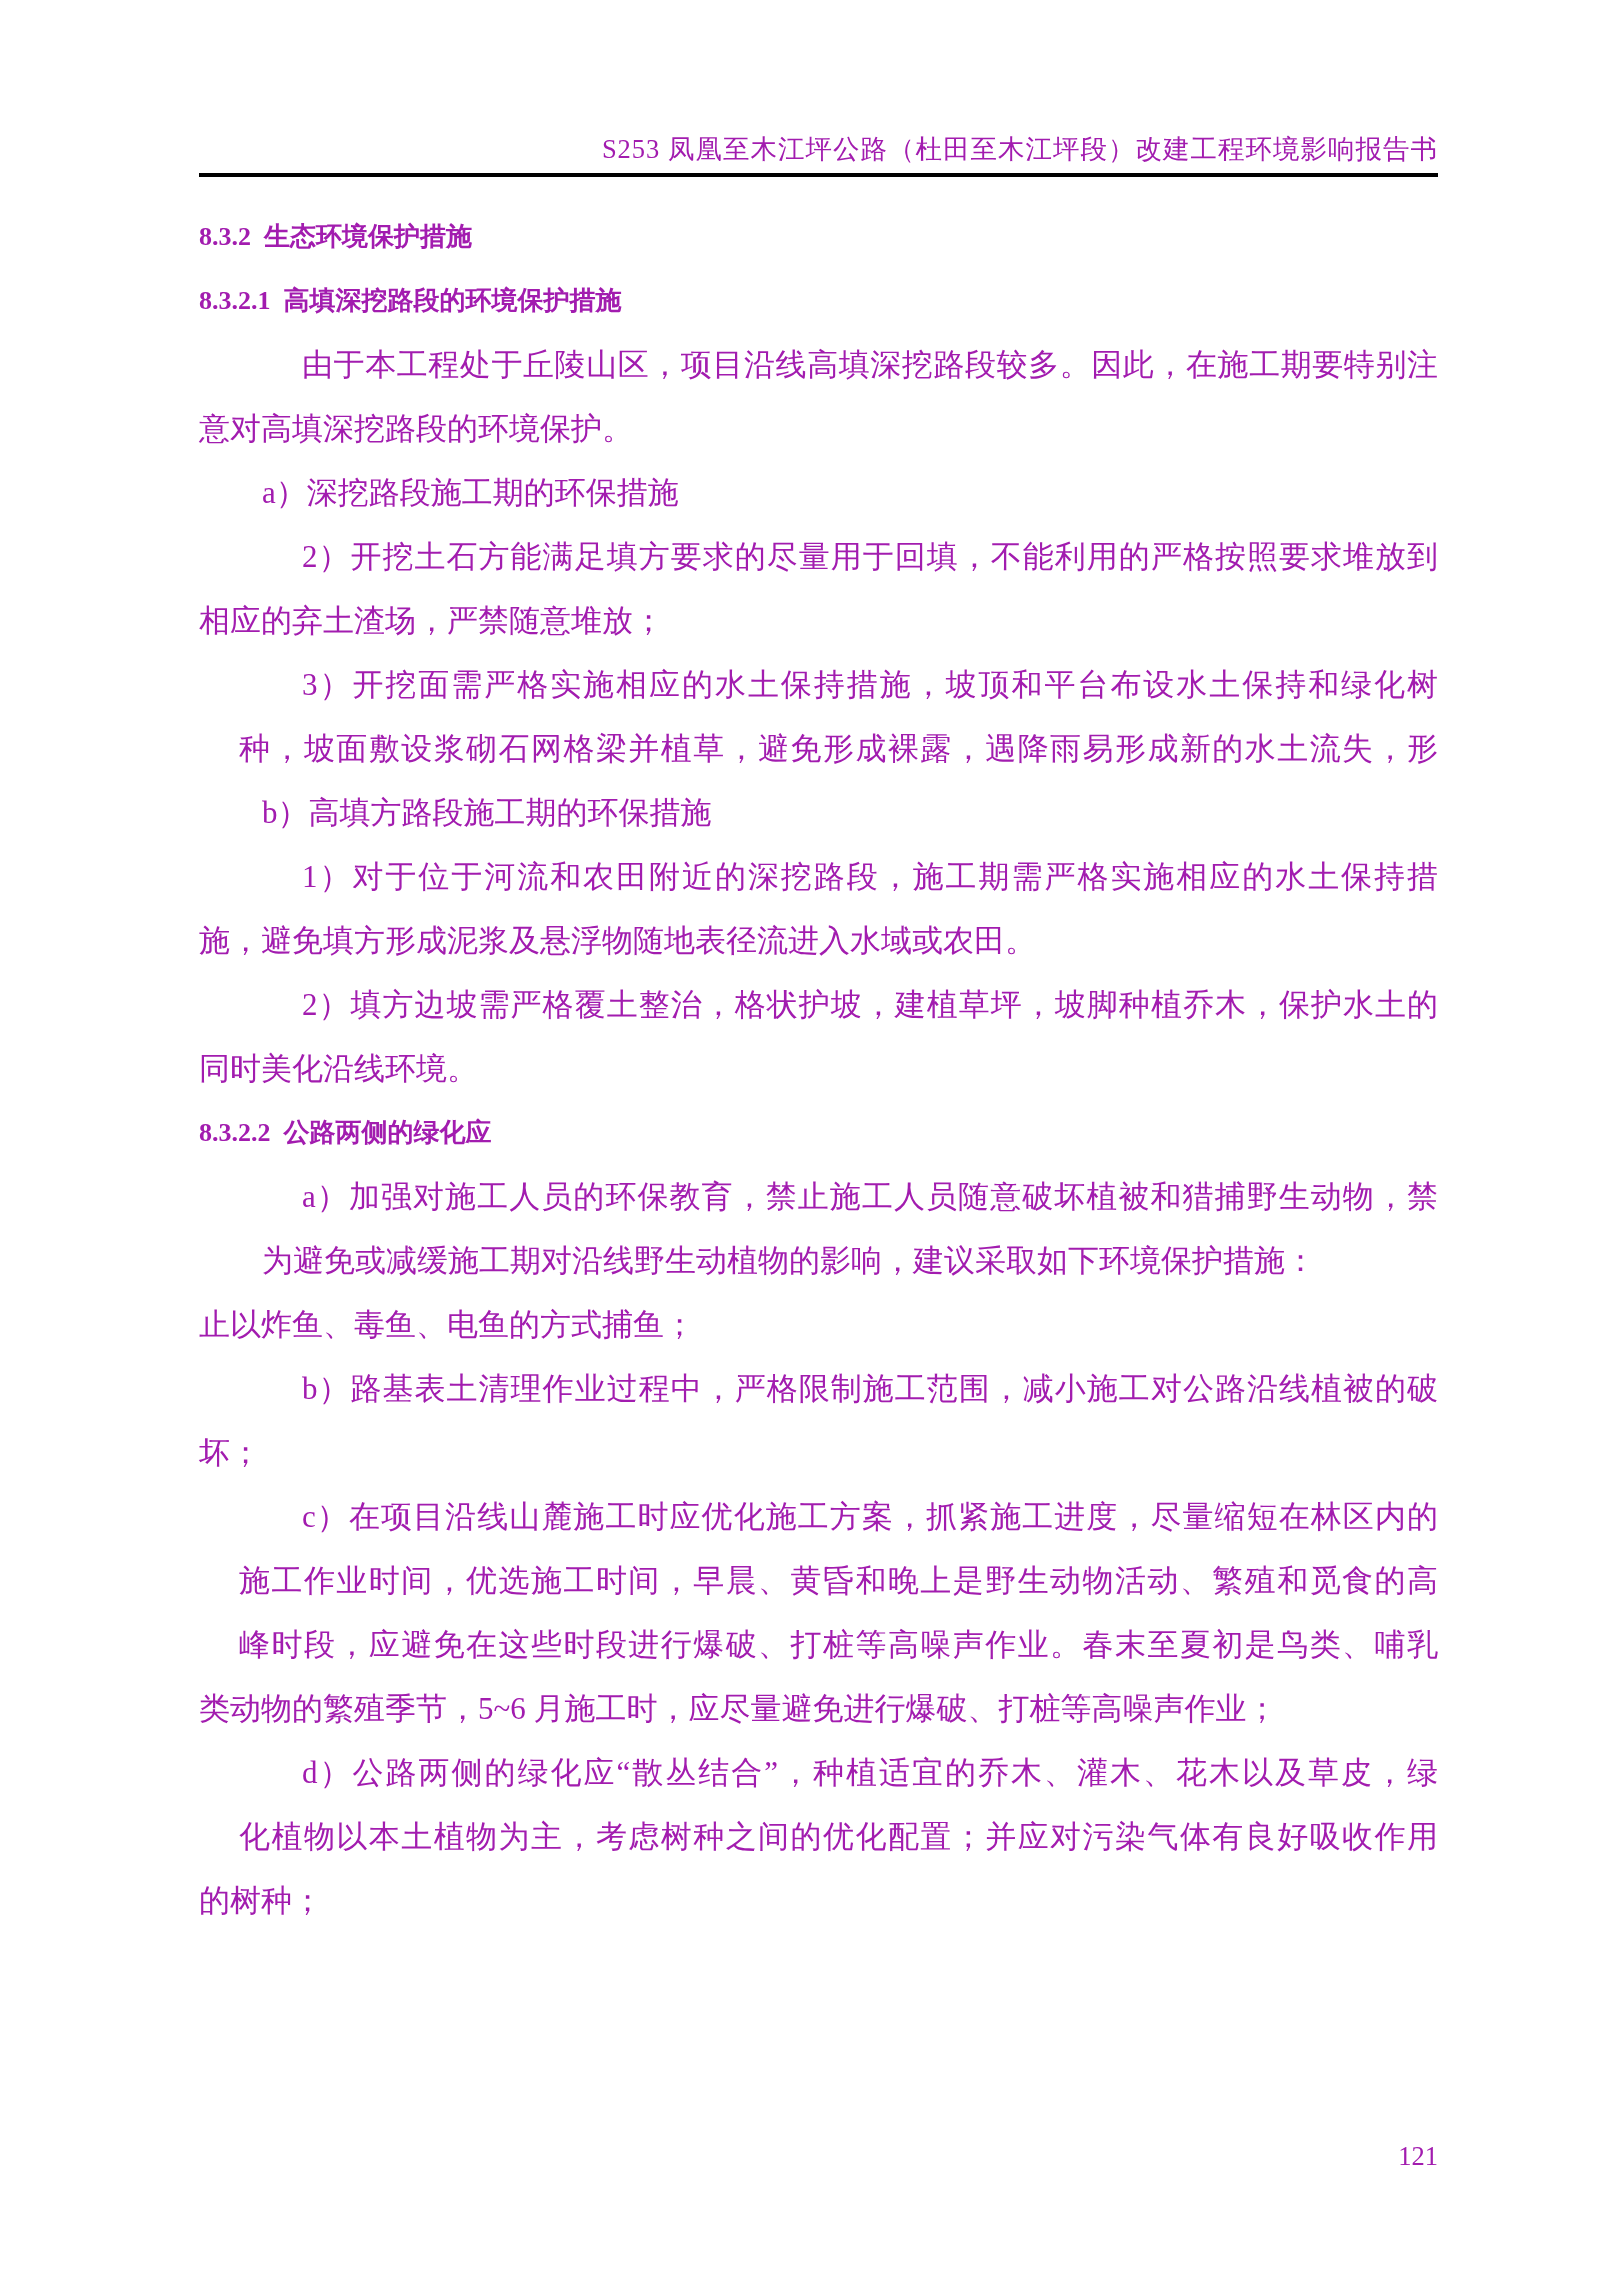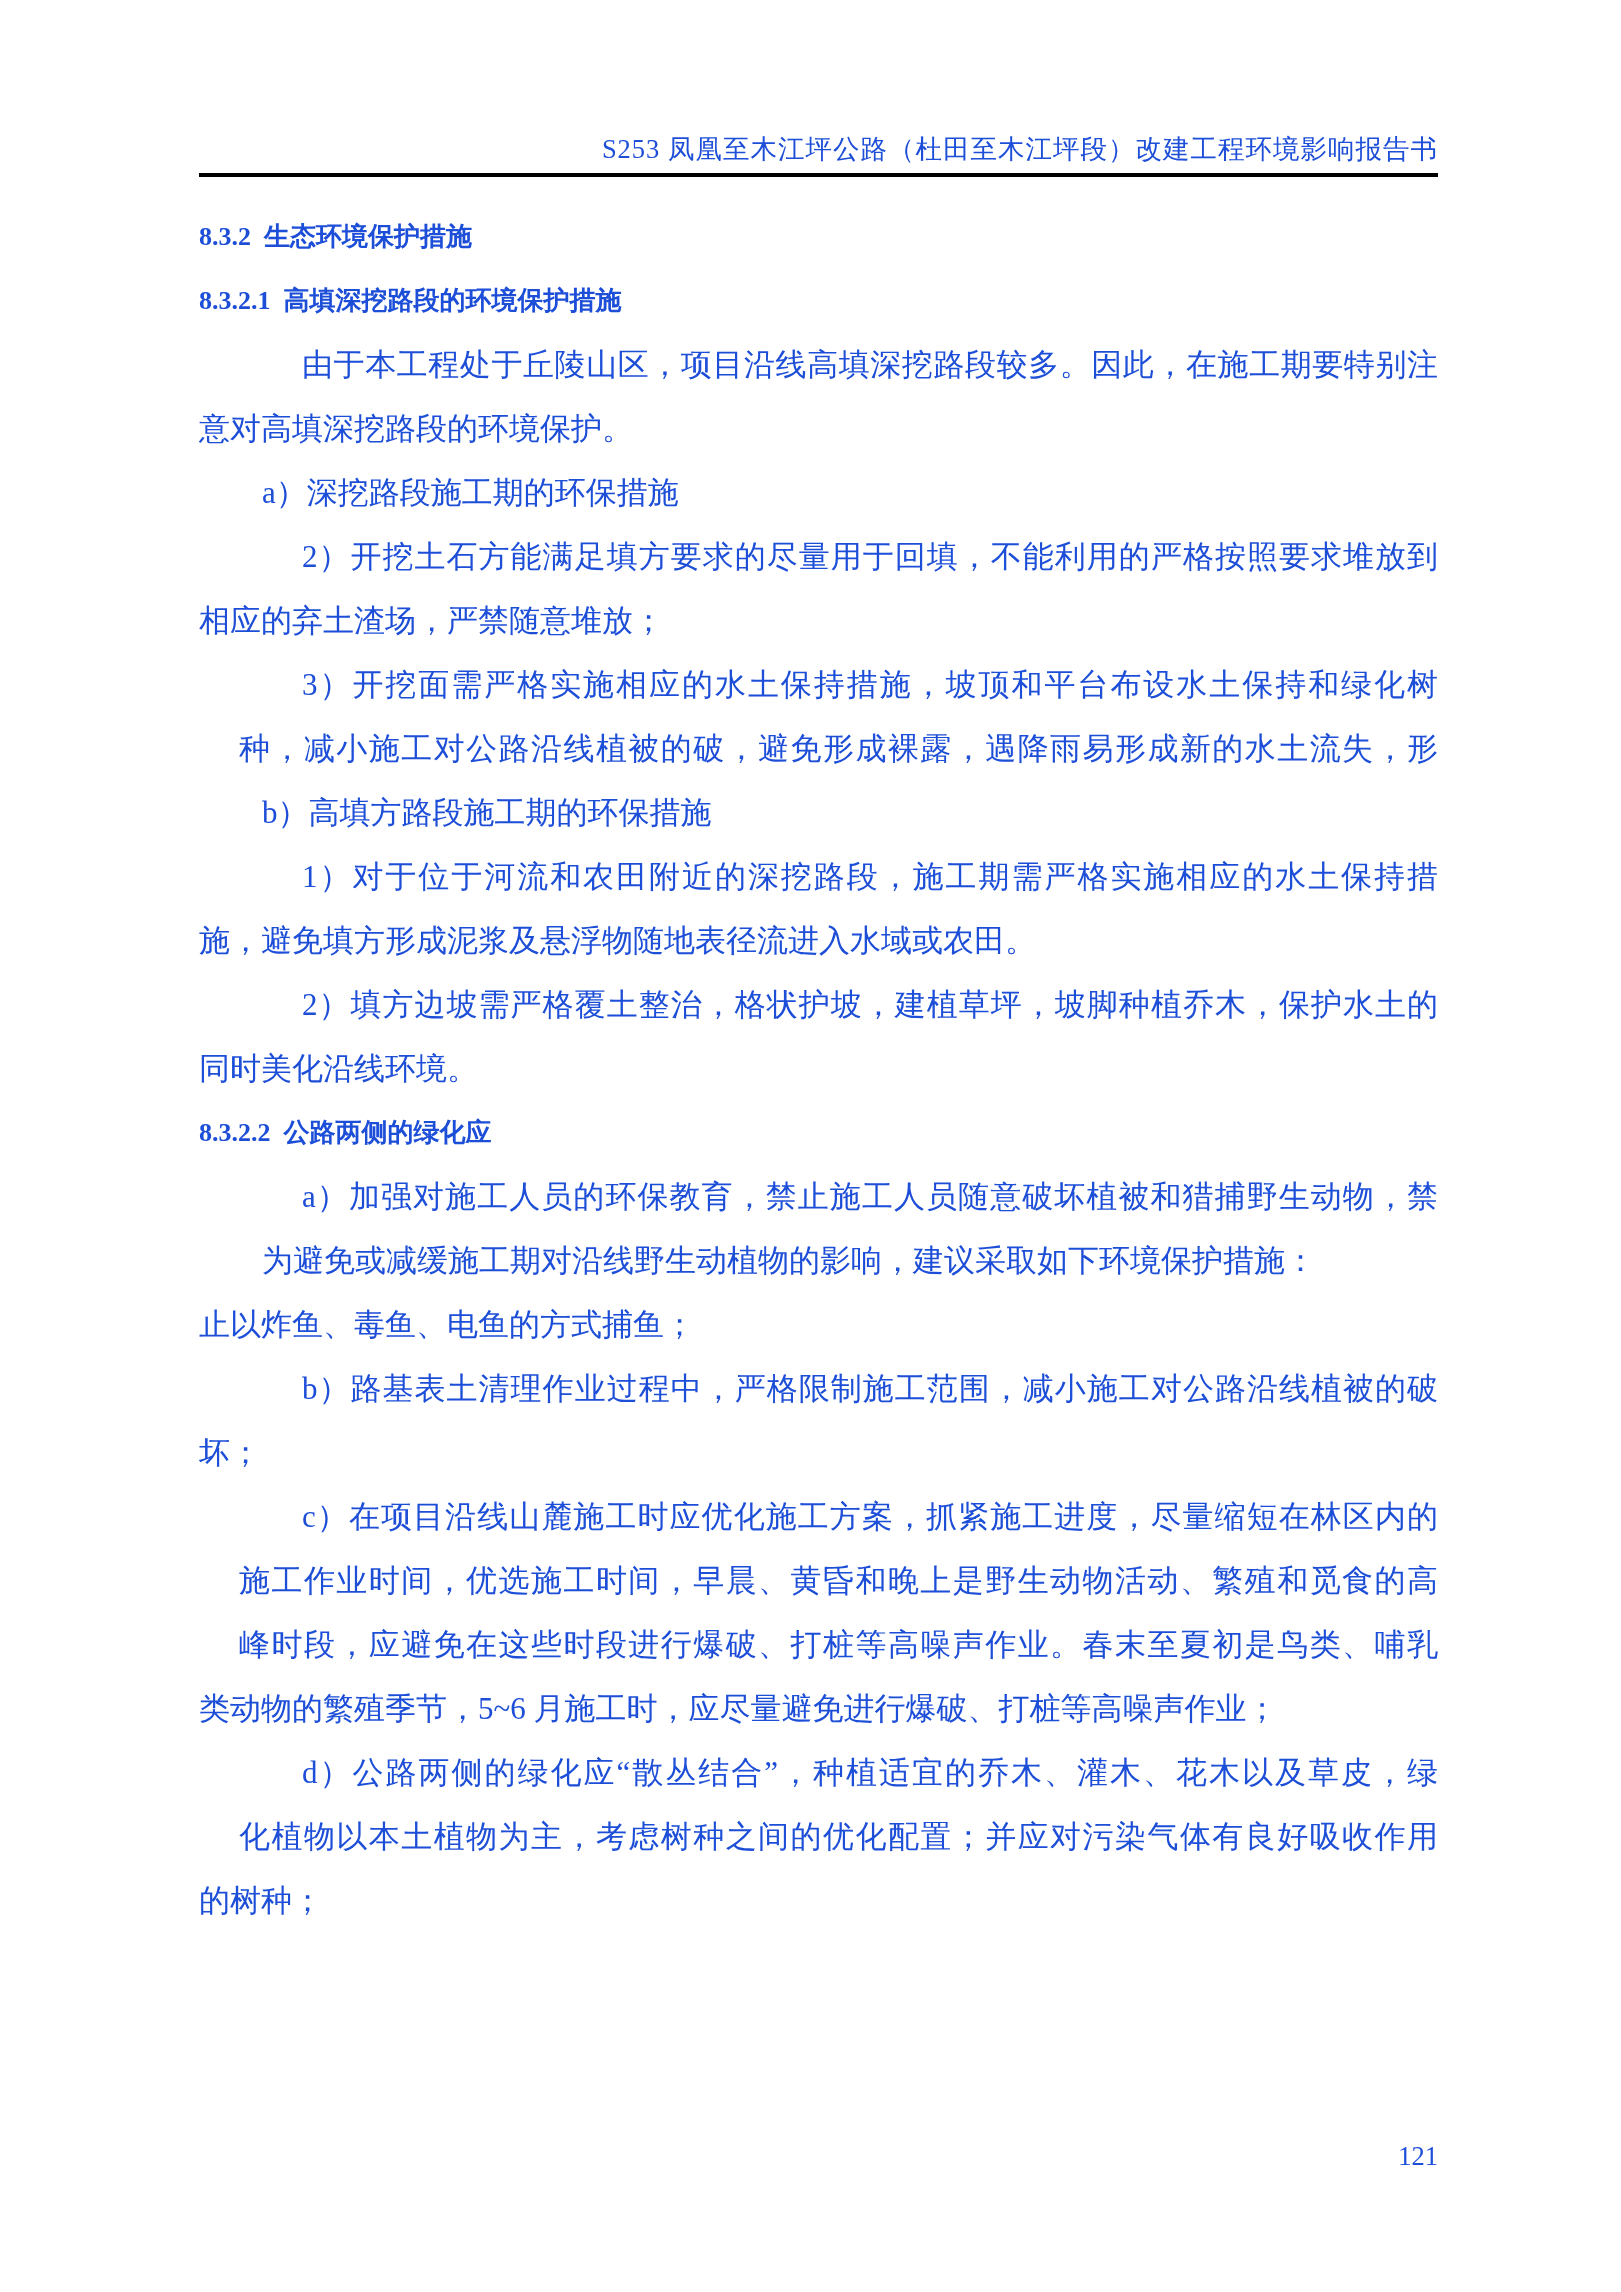--- a/index.html
+++ b/index.html
@@ -8,21 +8,21 @@
     background: #ffffff;
   }
   .page {
     position: relative;
     width: 1621px;
     height: 2293px;
     background: #ffffff;
     box-sizing: border-box;
     padding: 0 183px 0 199px;
     font-family: "Liberation Serif", "DejaVu Serif", serif;
-    color: #1d4ed8;
+    color: #a21caf;
     overflow: hidden;
     border-radius: 22px;
   }
   .running-head-title {
     padding-top: 135px;
     text-align: right;
     font-size: 26.5px;
     line-height: 29px;
     letter-spacing: 1px;
     white-space: pre-wrap;
@@ -74,21 +74,21 @@
 
   <div class="doc-body">
       <div class="doc-h2">8.3.2  生态环境保护措施</div>
       <div class="doc-h3">8.3.2.1  高填深挖路段的环境保护措施</div>
       <div class="doc-line indent fill">由于本工程处于丘陵山区，项目沿线高填深挖路段较多。因此，在施工期要特别注</div>
       <div class="doc-line">意对高填深挖路段的环境保护。</div>
       <div class="doc-line indent">a）深挖路段施工期的环保措施</div>
       <div class="doc-line indent fill">2）开挖土石方能满足填方要求的尽量用于回填，不能利用的严格按照要求堆放到</div>
       <div class="doc-line">相应的弃土渣场，严禁随意堆放；</div>
       <div class="doc-line indent fill">3）开挖面需严格实施相应的水土保持措施，坡顶和平台布设水土保持和绿化树</div>
-      <div class="doc-line fill">种，减小施工对公路沿线植被的破，避免形成裸露，遇降雨易形成新的水土流失，形</div>
+      <div class="doc-line fill">种，坡面敷设浆砌石网格梁并植草，避免形成裸露，遇降雨易形成新的水土流失，形</div>
       <div class="doc-line indent">b）高填方路段施工期的环保措施</div>
       <div class="doc-line indent fill">1）对于位于河流和农田附近的深挖路段，施工期需严格实施相应的水土保持措</div>
       <div class="doc-line">施，避免填方形成泥浆及悬浮物随地表径流进入水域或农田。</div>
       <div class="doc-line indent fill">2）填方边坡需严格覆土整治，格状护坡，建植草坪，坡脚种植乔木，保护水土的</div>
       <div class="doc-line">同时美化沿线环境。</div>
       <div class="doc-h3">8.3.2.2  公路两侧的绿化应</div>
       <div class="doc-line indent fill">a）加强对施工人员的环保教育，禁止施工人员随意破坏植被和猎捕野生动物，禁</div>
       <div class="doc-line indent">为避免或减缓施工期对沿线野生动植物的影响，建议采取如下环境保护措施：</div>
       <div class="doc-line">止以炸鱼、毒鱼、电鱼的方式捕鱼；</div>
       <div class="doc-line indent fill">b）路基表土清理作业过程中，严格限制施工范围，减小施工对公路沿线植被的破</div>

